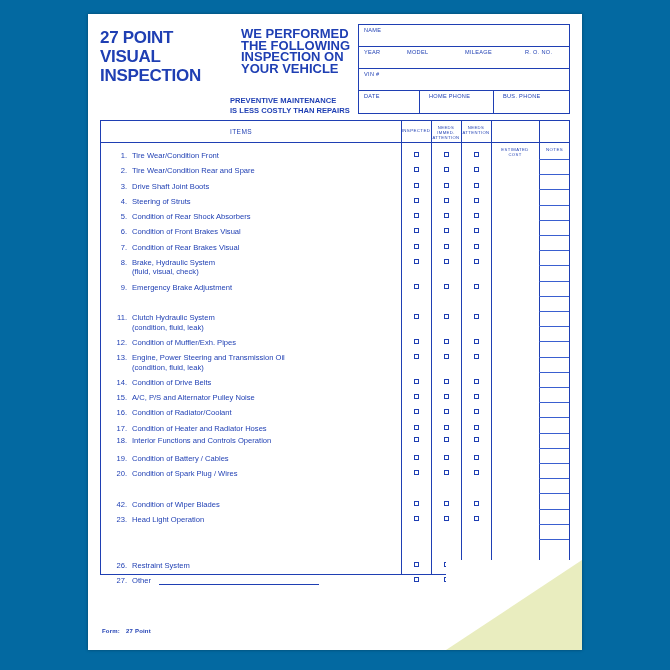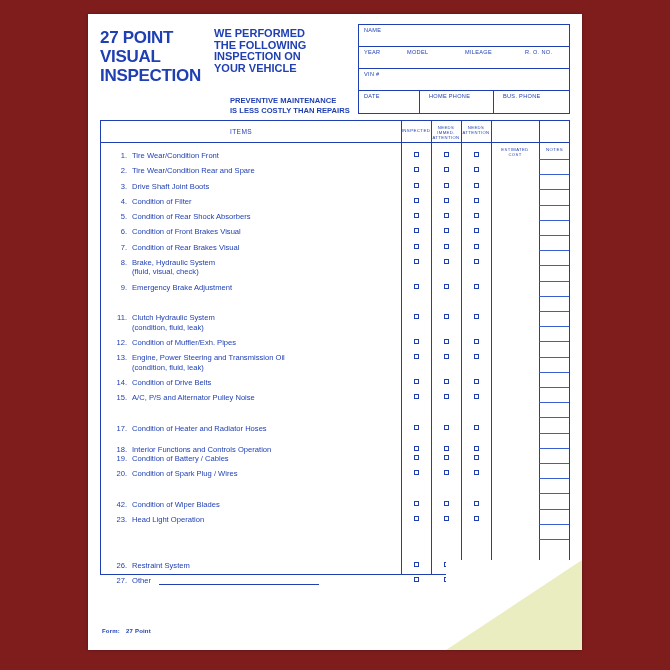--- a/index.html
+++ b/index.html
@@ -7,21 +7,21 @@
     padding: 0;
     width: 670px;
     height: 670px;
     background: #ffffff;
     font-family: "Liberation Sans", sans-serif;
   }
   #page {
     position: relative;
     width: 670px;
     height: 670px;
-    background: #7f1d1d;
+    background: #0369a1;
     overflow: hidden;
   }
   
   #sheet {
     position: absolute;
     left: 88px;
     top: 14px;
     width: 494px;
     height: 636px;
     background: #ffffff;
@@ -62,26 +62,26 @@
     top: 4px;
     width: 120px;
     color: #1f3fb3;
     font-weight: bold;
     font-size: 17px;
     line-height: 19px;
     letter-spacing: -0.3px;
   }
   #perform-block {
     position: absolute;
-    left: 114px;
+    left: 141px;
     top: 4px;
     width: 120px;
     color: #1f3fb3;
     font-weight: bold;
-    font-size: 11px;
+    font-size: 13px;
     line-height: 11.5px;
   }
   #maint-block {
     position: absolute;
     left: 130px;
     top: 72px;
     width: 170px;
     color: #1f3fb3;
     font-weight: bold;
     font-size: 7.6px;
@@ -352,21 +352,21 @@
           </div>
           <div class="item-row" style="top: 36.5px; height: 15.25px;">
             <span class="item-num">3.</span>
             <span class="item-label">Drive Shaft Joint Boots</span>
             <span class="chk" style="left: 312.5px;"></span>
             <span class="chk" style="left: 342.5px;"></span>
             <span class="chk" style="left: 372.5px;"></span>
           </div>
           <div class="item-row" style="top: 51.75px; height: 15.25px;">
             <span class="item-num">4.</span>
-            <span class="item-label">Condition of Filter</span>
+            <span class="item-label">Steering of Struts</span>
             <span class="chk" style="left: 312.5px;"></span>
             <span class="chk" style="left: 342.5px;"></span>
             <span class="chk" style="left: 372.5px;"></span>
           </div>
           <div class="item-row" style="top: 67px; height: 15.25px;">
             <span class="item-num">5.</span>
             <span class="item-label">Condition of Rear Shock Absorbers</span>
             <span class="chk" style="left: 312.5px;"></span>
             <span class="chk" style="left: 342.5px;"></span>
             <span class="chk" style="left: 372.5px;"></span>
@@ -430,28 +430,35 @@
             <span class="chk" style="left: 342.5px;"></span>
             <span class="chk" style="left: 372.5px;"></span>
           </div>
           <div class="item-row" style="top: 248px; height: 15.25px;">
             <span class="item-num">15.</span>
             <span class="item-label">A/C, P/S and Alternator Pulley Noise</span>
             <span class="chk" style="left: 312.5px;"></span>
             <span class="chk" style="left: 342.5px;"></span>
             <span class="chk" style="left: 372.5px;"></span>
           </div>
+          <div class="item-row" style="top: 263.25px; height: 15.25px;">
+            <span class="item-num">16.</span>
+            <span class="item-label">Condition of Radiator/Coolant</span>
+            <span class="chk" style="left: 312.5px;"></span>
+            <span class="chk" style="left: 342.5px;"></span>
+            <span class="chk" style="left: 372.5px;"></span>
+          </div>
           <div class="item-row" style="top: 278.5px; height: 15.25px;">
             <span class="item-num">17.</span>
             <span class="item-label">Condition of Heater and Radiator Hoses</span>
             <span class="chk" style="left: 312.5px;"></span>
             <span class="chk" style="left: 342.5px;"></span>
             <span class="chk" style="left: 372.5px;"></span>
           </div>
-          <div class="item-row" style="top: 300px; height: 15.25px; text-decoration: underline;">
+          <div class="item-row" style="top: 291px; height: 15.25px; text-decoration: underline;">
             <span class="item-num">18.</span>
             <span class="item-label">Interior Functions and Controls Operation</span>
             <span class="chk" style="left: 312.5px;"></span>
             <span class="chk" style="left: 342.5px;"></span>
             <span class="chk" style="left: 372.5px;"></span>
           </div>
           <div class="item-row" style="top: 309px; height: 15.25px;">
             <span class="item-num">19.</span>
             <span class="item-label">Condition of Battery / Cables</span>
             <span class="chk" style="left: 312.5px;"></span>

